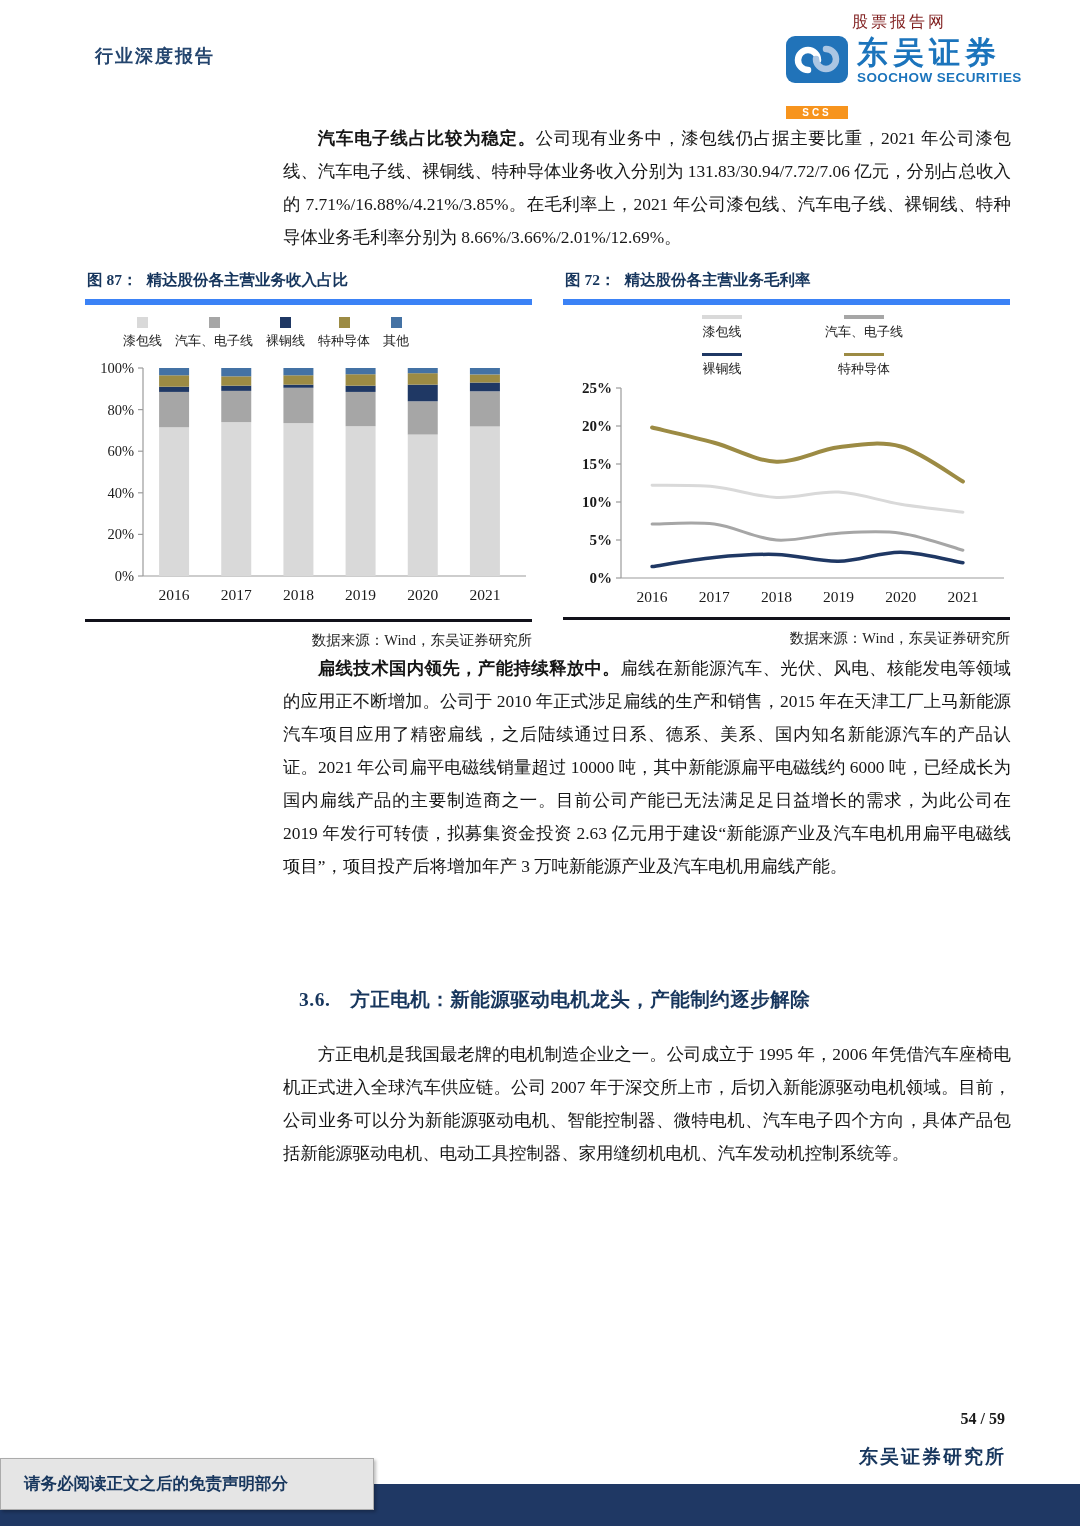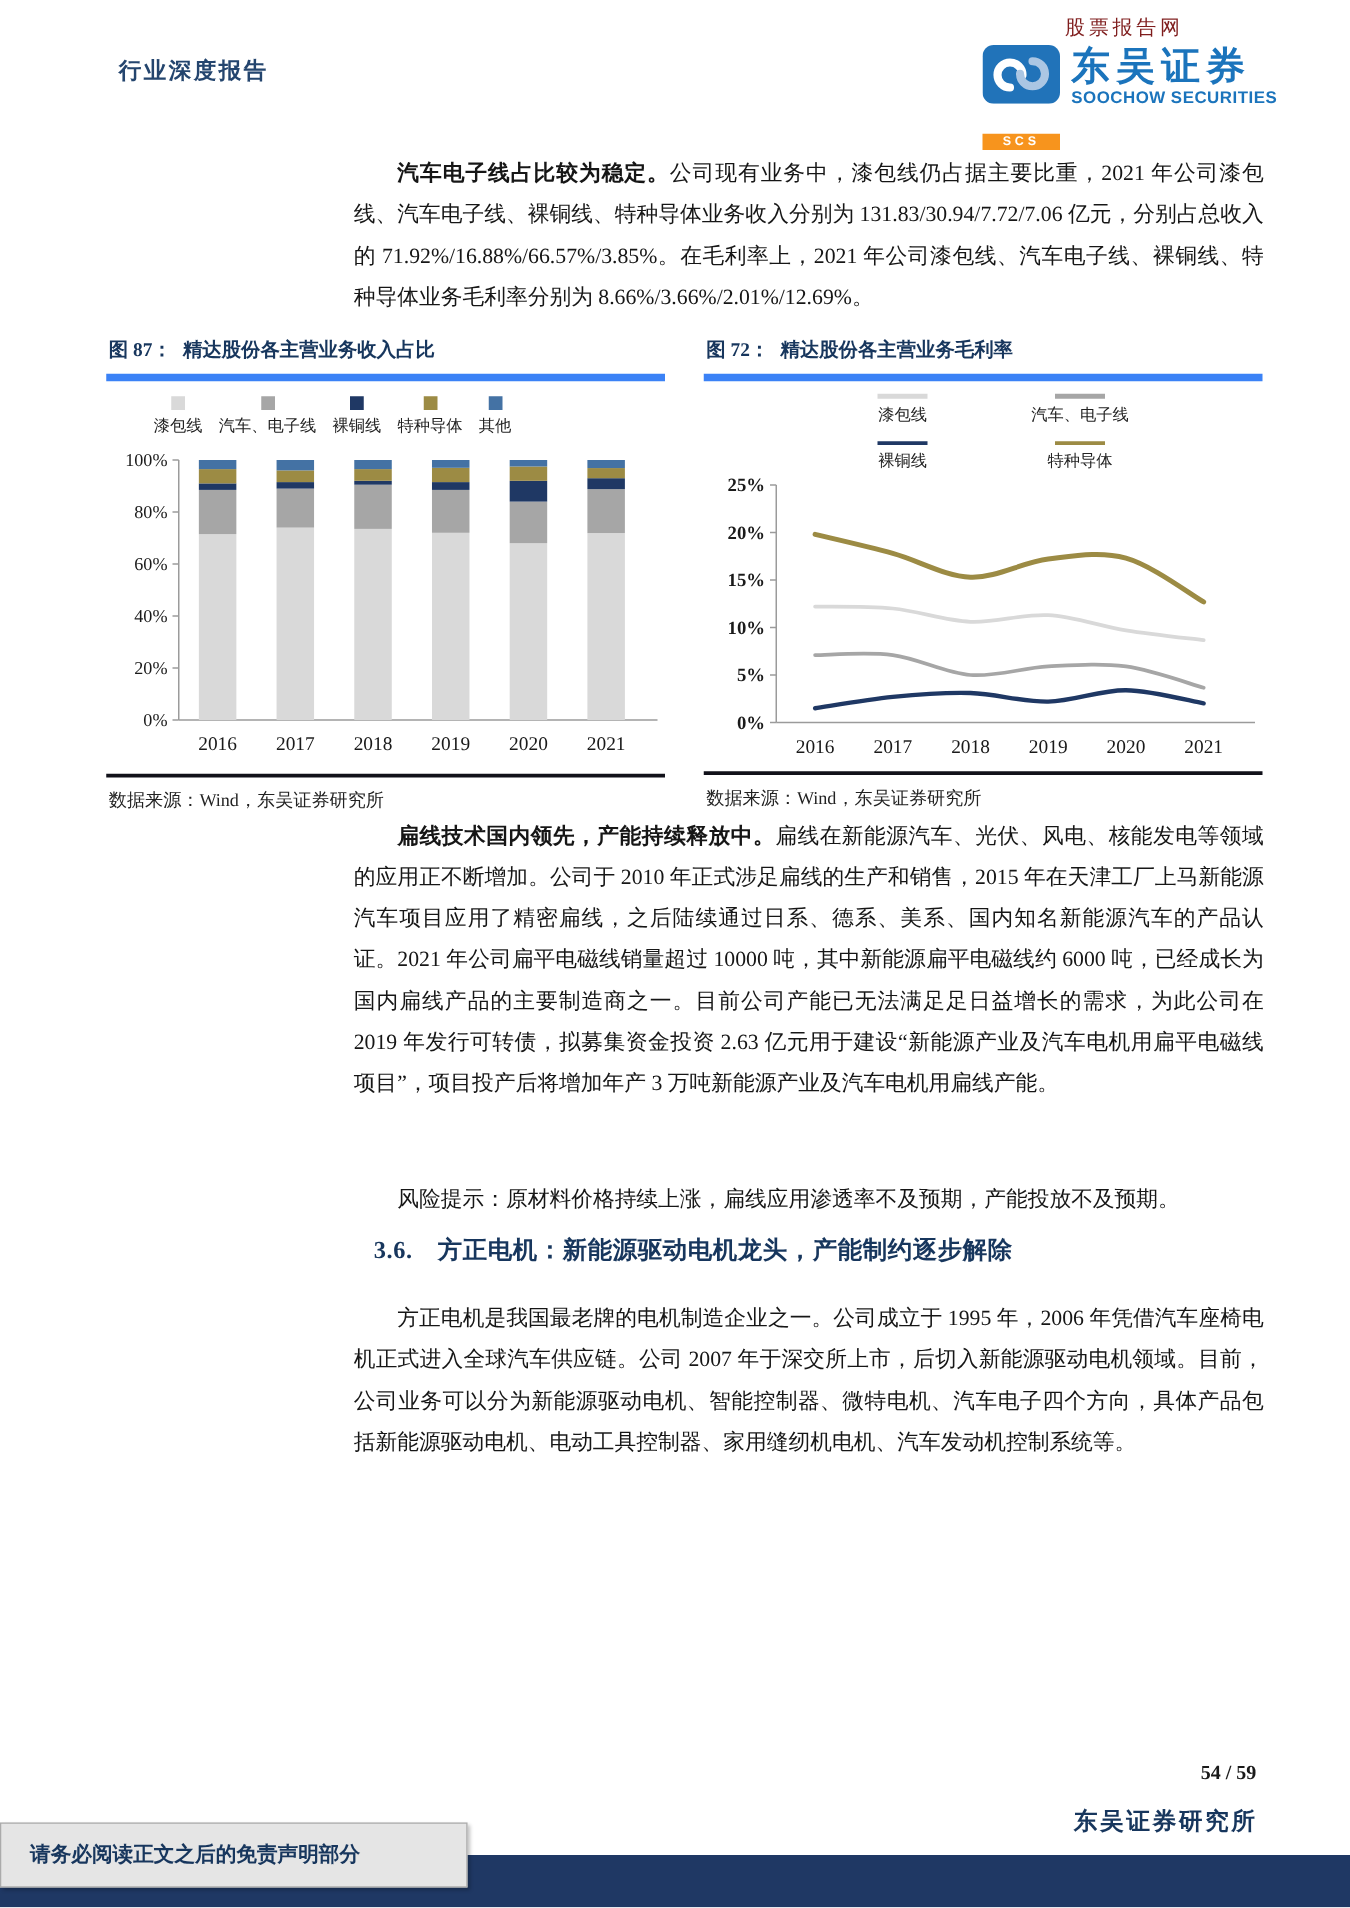--- a/index.html
+++ b/index.html
@@ -34,21 +34,21 @@
              border-bottom:6px solid #3b82f6;}
   .fig-label{margin-right:9px;}
   .fig-body{height:302px;border-bottom:3px solid #11111a;position:relative;}
   .legend{display:flex;font-size:13px;color:#222;align-items:center;}
   .legend-squares{margin:12px 0 0 38px;gap:13px;flex-wrap:nowrap;}
   .legend-lines{margin:10px 0 0 88px;width:300px;flex-wrap:wrap;row-gap:12px;}
   .legend-lines .li{width:142px;}
   .li{display:flex;align-items:center;gap:4px;white-space:nowrap;flex-direction:column;}
   .sw-sq{display:inline-block;width:11px;height:11px;}
   .sw-ln{display:inline-block;width:40px;height:3.5px;}
-  .fig-source{font-size:14.5px;color:#222;padding:9px 0 0 2px;}
+  .fig-source{font-size:14.5px;color:#222;padding:9px 0 0 2px;text-align:right;}
   
   .page-num{position:absolute;right:75px;top:1410px;font-size:16px;font-weight:bold;color:#1a1a1a;}
   .institute{position:absolute;right:74px;top:1444px;font-size:19px;font-weight:bold;color:#17365d;letter-spacing:2px;}
   .bottom-bar{position:absolute;left:0;top:1484px;width:1080px;height:42px;background:#1f3864;}
   .disclaimer-box{position:absolute;left:0;top:1458px;width:374px;height:52px;background:#e5e5e5;
         border:1px solid #ababab;box-sizing:border-box;display:flex;align-items:center;padding-left:23px;
         font-size:16.5px;font-weight:bold;color:#17365d;box-shadow:2px 2px 3px rgba(0,0,0,.25);}
   svg text{font-family:"Liberation Serif","DejaVu Serif",serif;}
 </style>
 </head>
@@ -67,21 +67,21 @@
         <path d="M 40 13 a 10 10 0 1 1 -10 10" stroke="#abc6e3" stroke-width="6.5" fill="none" stroke-linecap="round"></path>
       </svg>
       <div class="logo-scs">SCS</div>
     </div>
     <div class="logo-text">
       <div class="logo-cn">东吴证券</div>
       <div class="logo-en">SOOCHOW SECURITIES</div>
     </div>
   </div>
 
-  <p class="para p1"><b>汽车电子线占比较为稳定。</b><span>公司现有业务中，漆包线仍占据主要比重，2021 年公司漆包线、汽车电子线、裸铜线、特种导体业务收入分别为 131.83/30.94/7.72/7.06 亿元，分别占总收入的 71.92%/16.88%/66.57%/3.85%。在毛利率上，2021 年公司漆包线、汽车电子线、裸铜线、特种导体业务毛利率分别为 8.66%/3.66%/2.01%/12.69%。</span></p>
+  <p class="para p1"><b>汽车电子线占比较为稳定。</b><span>公司现有业务中，漆包线仍占据主要比重，2021 年公司漆包线、汽车电子线、裸铜线、特种导体业务收入分别为 131.83/30.94/7.72/7.06 亿元，分别占总收入的 7.71%/16.88%/4.21%/3.85%。在毛利率上，2021 年公司漆包线、汽车电子线、裸铜线、特种导体业务毛利率分别为 8.66%/3.66%/2.01%/12.69%。</span></p>
 
   <div class="figure fig87">
     <div class="fig-title">
       <span class="fig-label">图 87：</span><span>精达股份各主营业务收入占比</span>
     </div>
     <div class="fig-body">
       <div class="legend legend-squares" id="legend0">
           <span class="li">
             <i class="sw-sq" style="background: rgb(217, 217, 217);"></i>
             <span>漆包线</span>
@@ -207,21 +207,20 @@
           <path d="M89.08333333333333 146.04C99.44444444444444 146.04 130.52777777777777 143.38 151.25 146.04C171.97222222222223 148.7 192.69444444444443 160.48 213.41666666666666 162C234.13888888888889 163.52 254.8611111111111 156.3 275.5833333333333 155.16C296.30555555555554 154.01999999999998 317.02777777777777 152.32266666666666 337.75 155.16C358.47222222222223 157.99733333333333 389.55555555555554 169.34666666666666 399.91666666666663 172.184" fill="none" stroke="#a6a6a6" stroke-width="3" stroke-linecap="round"></path>
           <path d="M89.08333333333333 188.6C99.44444444444444 187.07999999999998 130.52777777777777 181.50666666666666 151.25 179.48C171.97222222222223 177.45333333333332 192.69444444444443 175.80666666666667 213.41666666666666 176.44C234.13888888888889 177.07333333333332 254.8611111111111 183.66 275.5833333333333 183.28C296.30555555555554 182.9 317.02777777777777 173.91933333333333 337.75 174.16C358.47222222222223 174.40066666666667 389.55555555555554 182.9633333333333 399.91666666666663 184.724" fill="none" stroke="#1f3864" stroke-width="3.5" stroke-linecap="round"></path>
           <path d="M89.08333333333333 49.519999999999996C99.44444444444444 52.05333333333333 130.52777777777777 59.01999999999998 151.25 64.71999999999998C171.97222222222223 70.41999999999999 192.69444444444443 82.96 213.41666666666666 83.72C234.13888888888889 84.48 254.8611111111111 71.81333333333333 275.5833333333333 69.28C296.30555555555554 66.74666666666667 317.02777777777777 62.80733333333331 337.75 68.51999999999998C358.47222222222223 74.23266666666665 389.55555555555554 97.71666666666667 399.91666666666663 103.55600000000001" fill="none" stroke="#9c8b44" stroke-width="4" stroke-linecap="round"></path>
         </svg>
     </div>
     <div class="fig-source">数据来源：Wind，东吴证券研究所</div>
   </div>
 
   <p class="para p2"><b>扁线技术国内领先，产能持续释放中。</b><span>扁线在新能源汽车、光伏、风电、核能发电等领域的应用正不断增加。公司于 2010 年正式涉足扁线的生产和销售，2015 年在天津工厂上马新能源汽车项目应用了精密扁线，之后陆续通过日系、德系、美系、国内知名新能源汽车的产品认证。2021 年公司扁平电磁线销量超过 10000 吨，其中新能源扁平电磁线约 6000 吨，已经成长为国内扁线产品的主要制造商之一。目前公司产能已无法满足足日益增长的需求，为此公司在 2019 年发行可转债，拟募集资金投资 2.63 亿元用于建设“新能源产业及汽车电机用扁平电磁线项目”，项目投产后将增加年产 3 万吨新能源产业及汽车电机用扁线产能。</span></p>
 
-  <p class="para p3">风险提示：原材料价格持续上涨，扁线应用渗透率不及预期，产能投放不及预期。</p>
 
   <h2 class="section-heading"><span class="sec-num">3.6.</span><span>方正电机：新能源驱动电机龙头，产能制约逐步解除</span></h2>
 
   <p class="para p4">方正电机是我国最老牌的电机制造企业之一。公司成立于 1995 年，2006 年凭借汽车座椅电机正式进入全球汽车供应链。公司 2007 年于深交所上市，后切入新能源驱动电机领域。目前，公司业务可以分为新能源驱动电机、智能控制器、微特电机、汽车电子四个方向，具体产品包括新能源驱动电机、电动工具控制器、家用缝纫机电机、汽车发动机控制系统等。</p>
 
   <div class="page-num">54 / 59</div>
   <div class="institute">东吴证券研究所</div>
   <div class="bottom-bar"></div>
   <div class="disclaimer-box">请务必阅读正文之后的免责声明部分</div>
 

